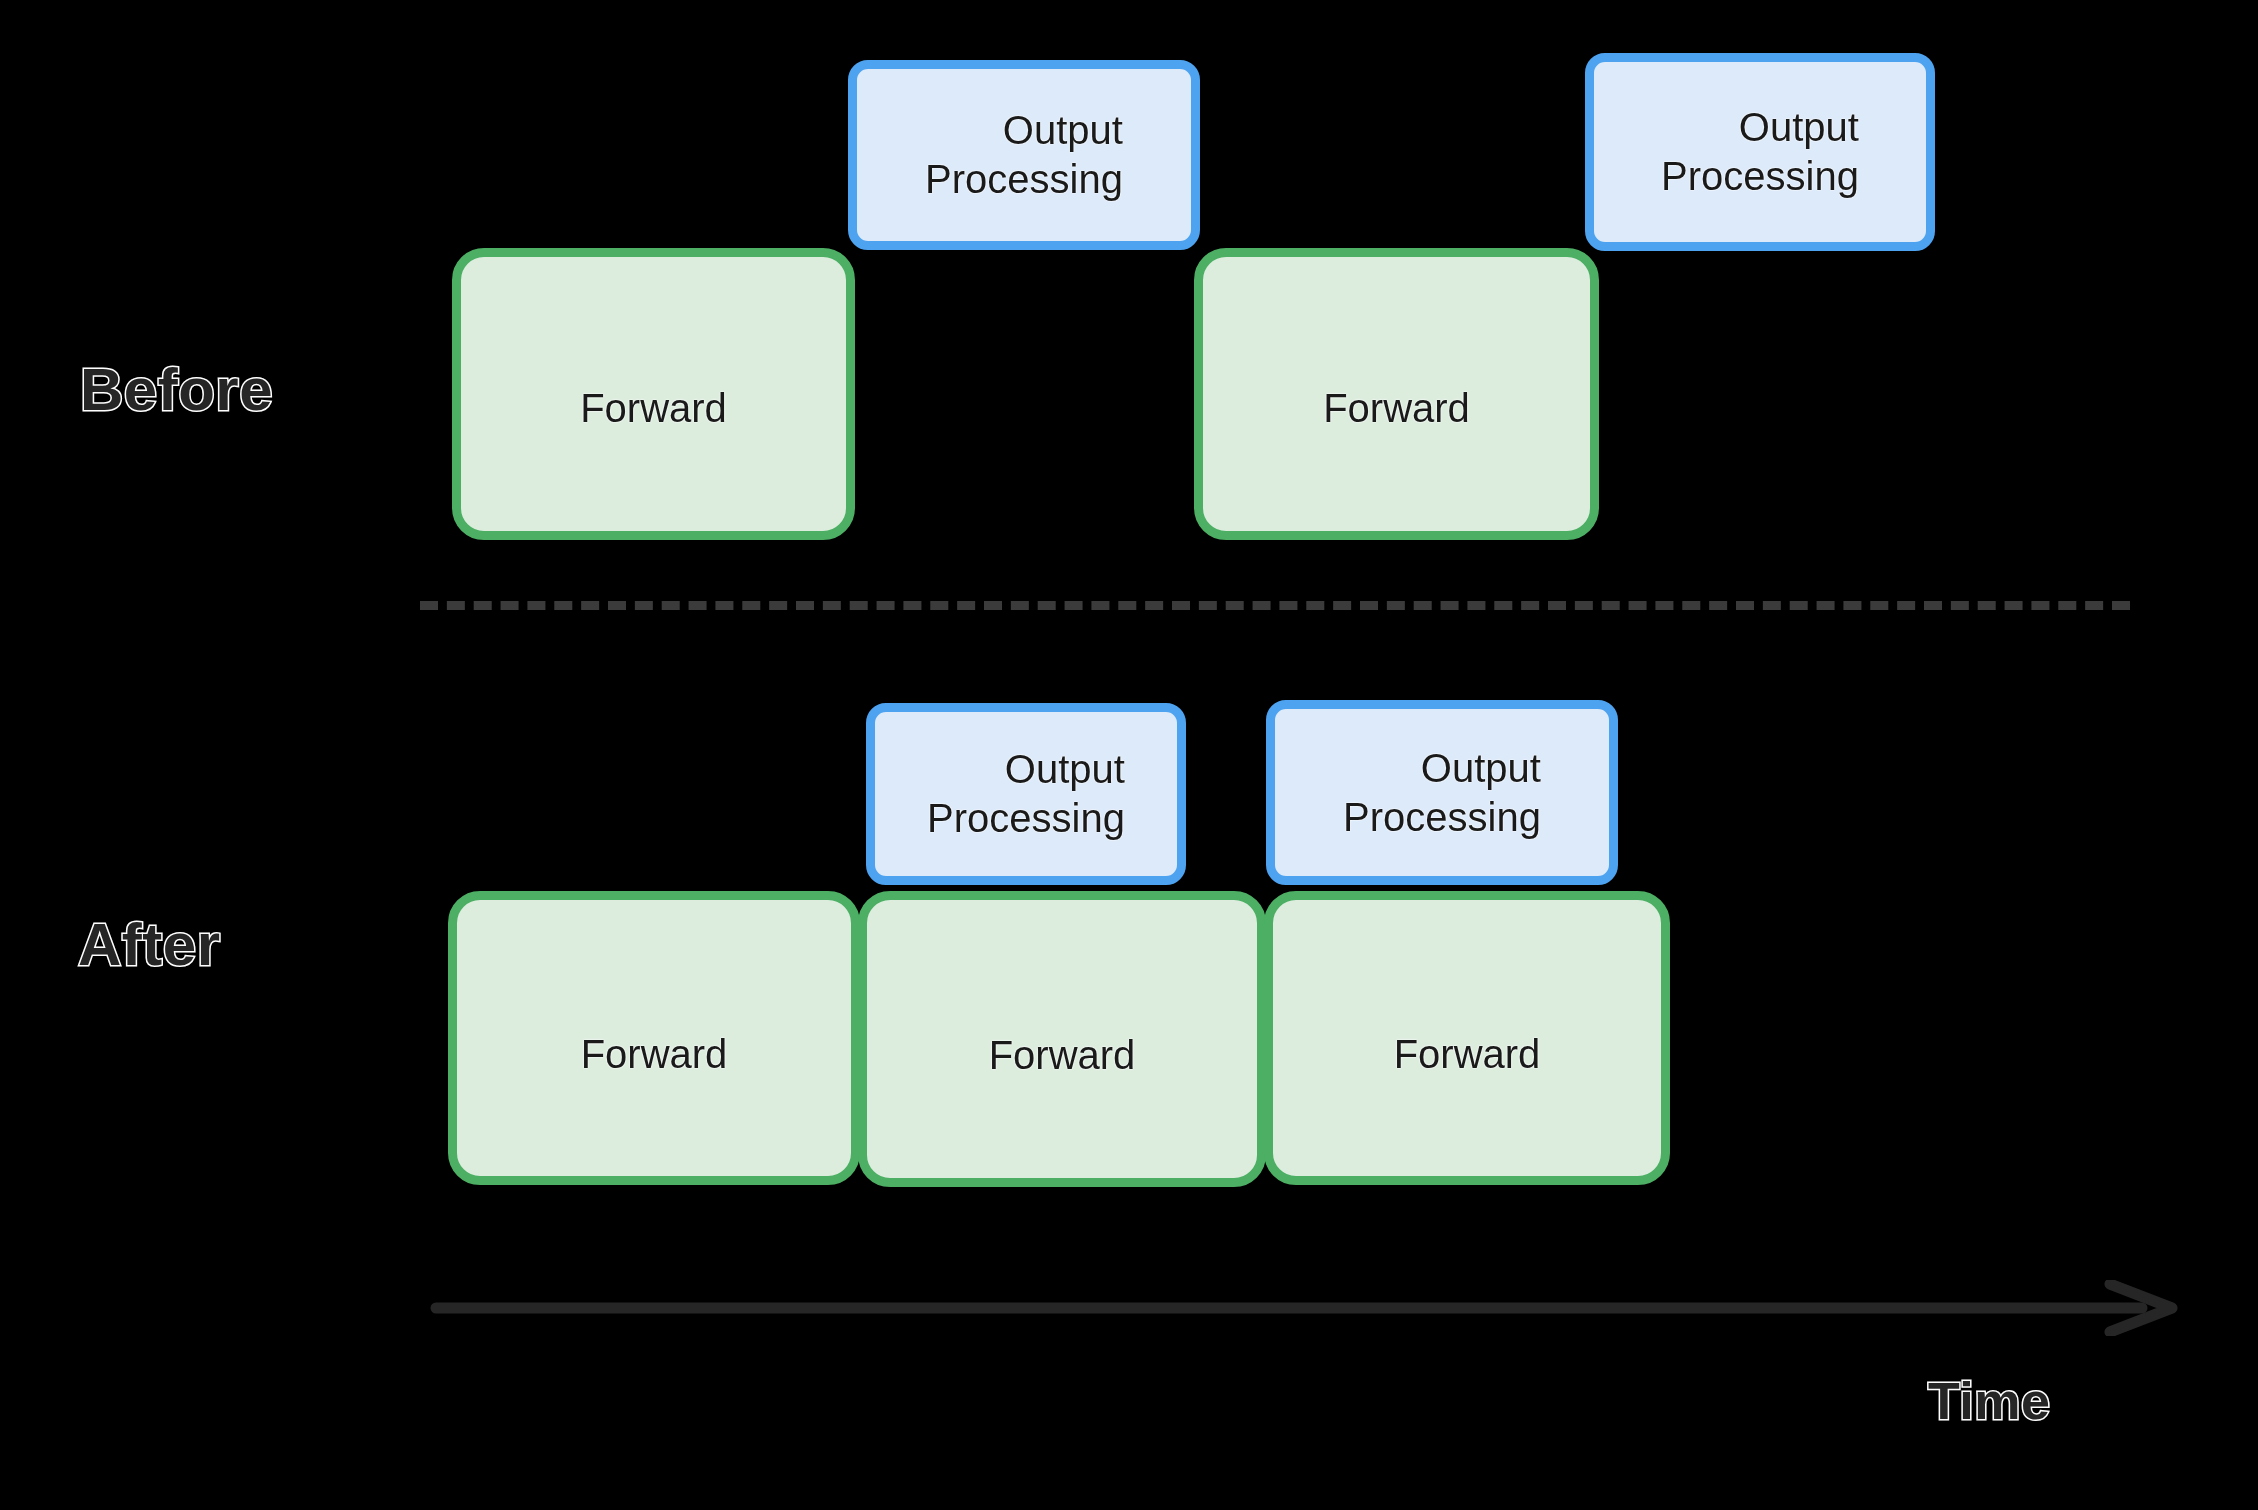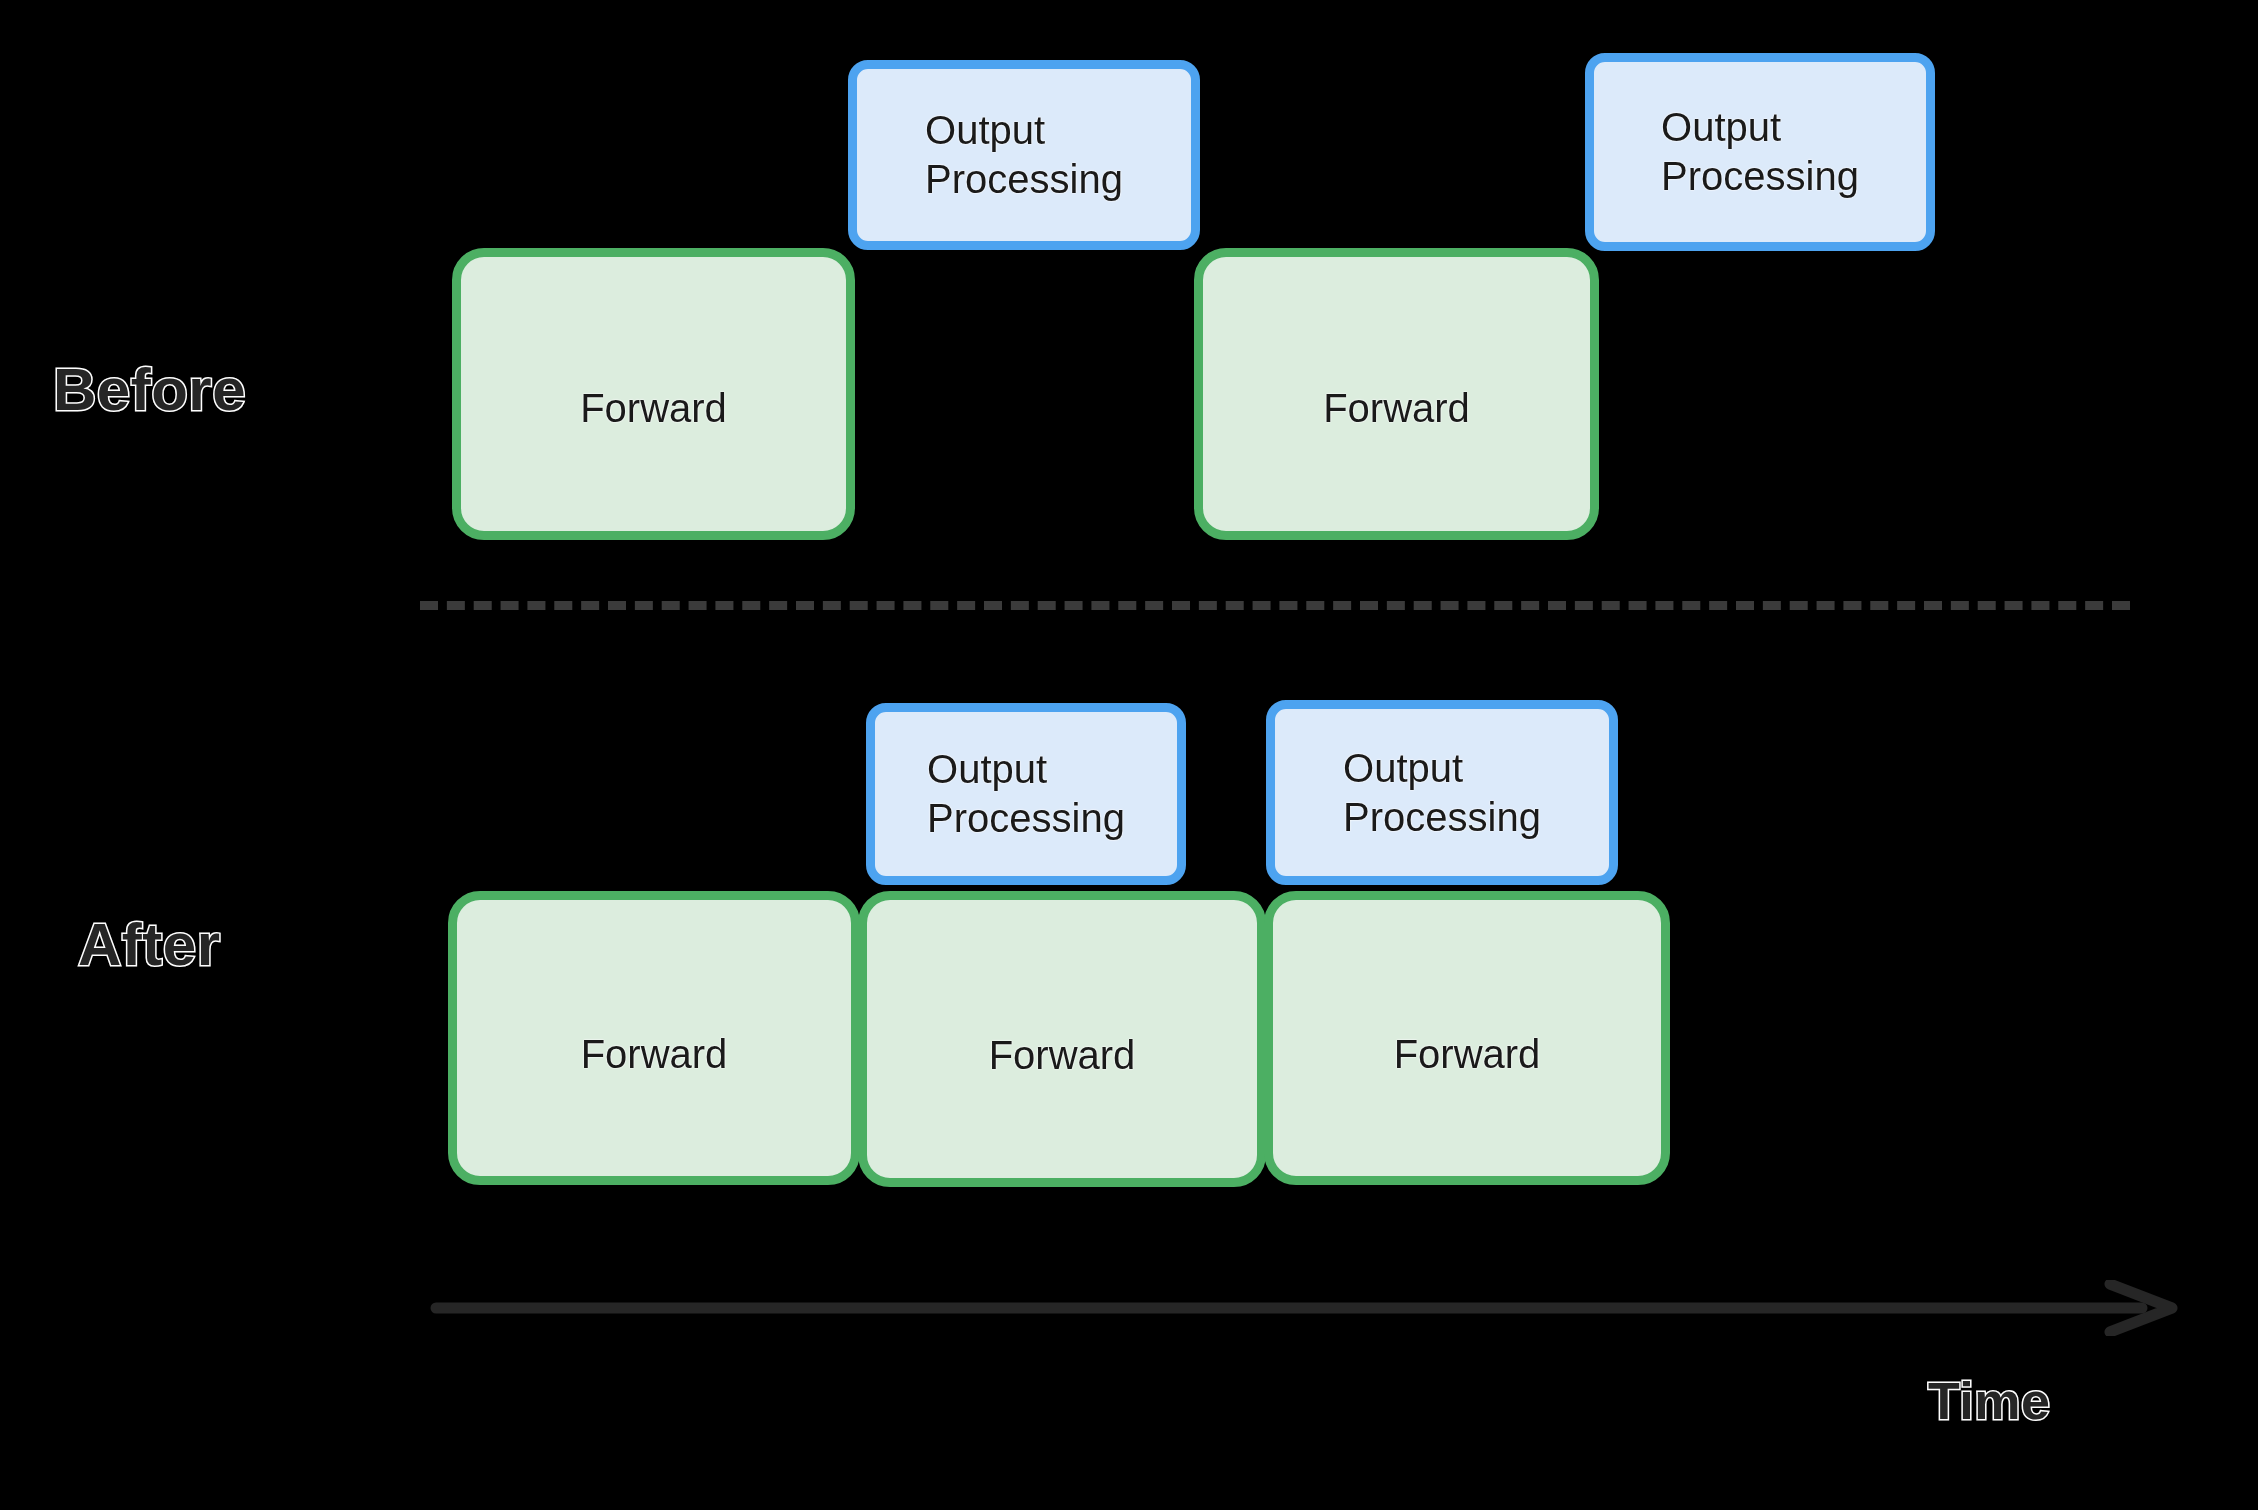--- a/index.html
+++ b/index.html
@@ -21,32 +21,32 @@
     position: absolute;
     font-weight: 700;
     font-size: 60px;
     line-height: 1;
     color: #262626;
     -webkit-text-stroke: 3px #ffffff;
     paint-order: stroke fill;
     white-space: nowrap;
     letter-spacing: 0.5px;
   }
-  #label-before { left: 53px; top: 360px; }
+  #label-before { left: 80px; top: 360px; }
   #label-after  { left: 78px; top: 915px; }
   #label-time   { left: 1928px; top: 1375px; font-size: 52px; }
 
   
   .box {
     position: absolute;
     box-sizing: border-box;
     display: flex;
     align-items: center;
     justify-content: center;
-    text-align: left;
+    text-align: right;
     font-size: 40px;
     font-weight: 400;
     color: #1a1a1a;
     line-height: 1.22;
     border-radius: 22px;
   }
   .box-forward {
     background: #dcedde;
     border: 9px solid #4caf63;
     border-radius: 32px;

